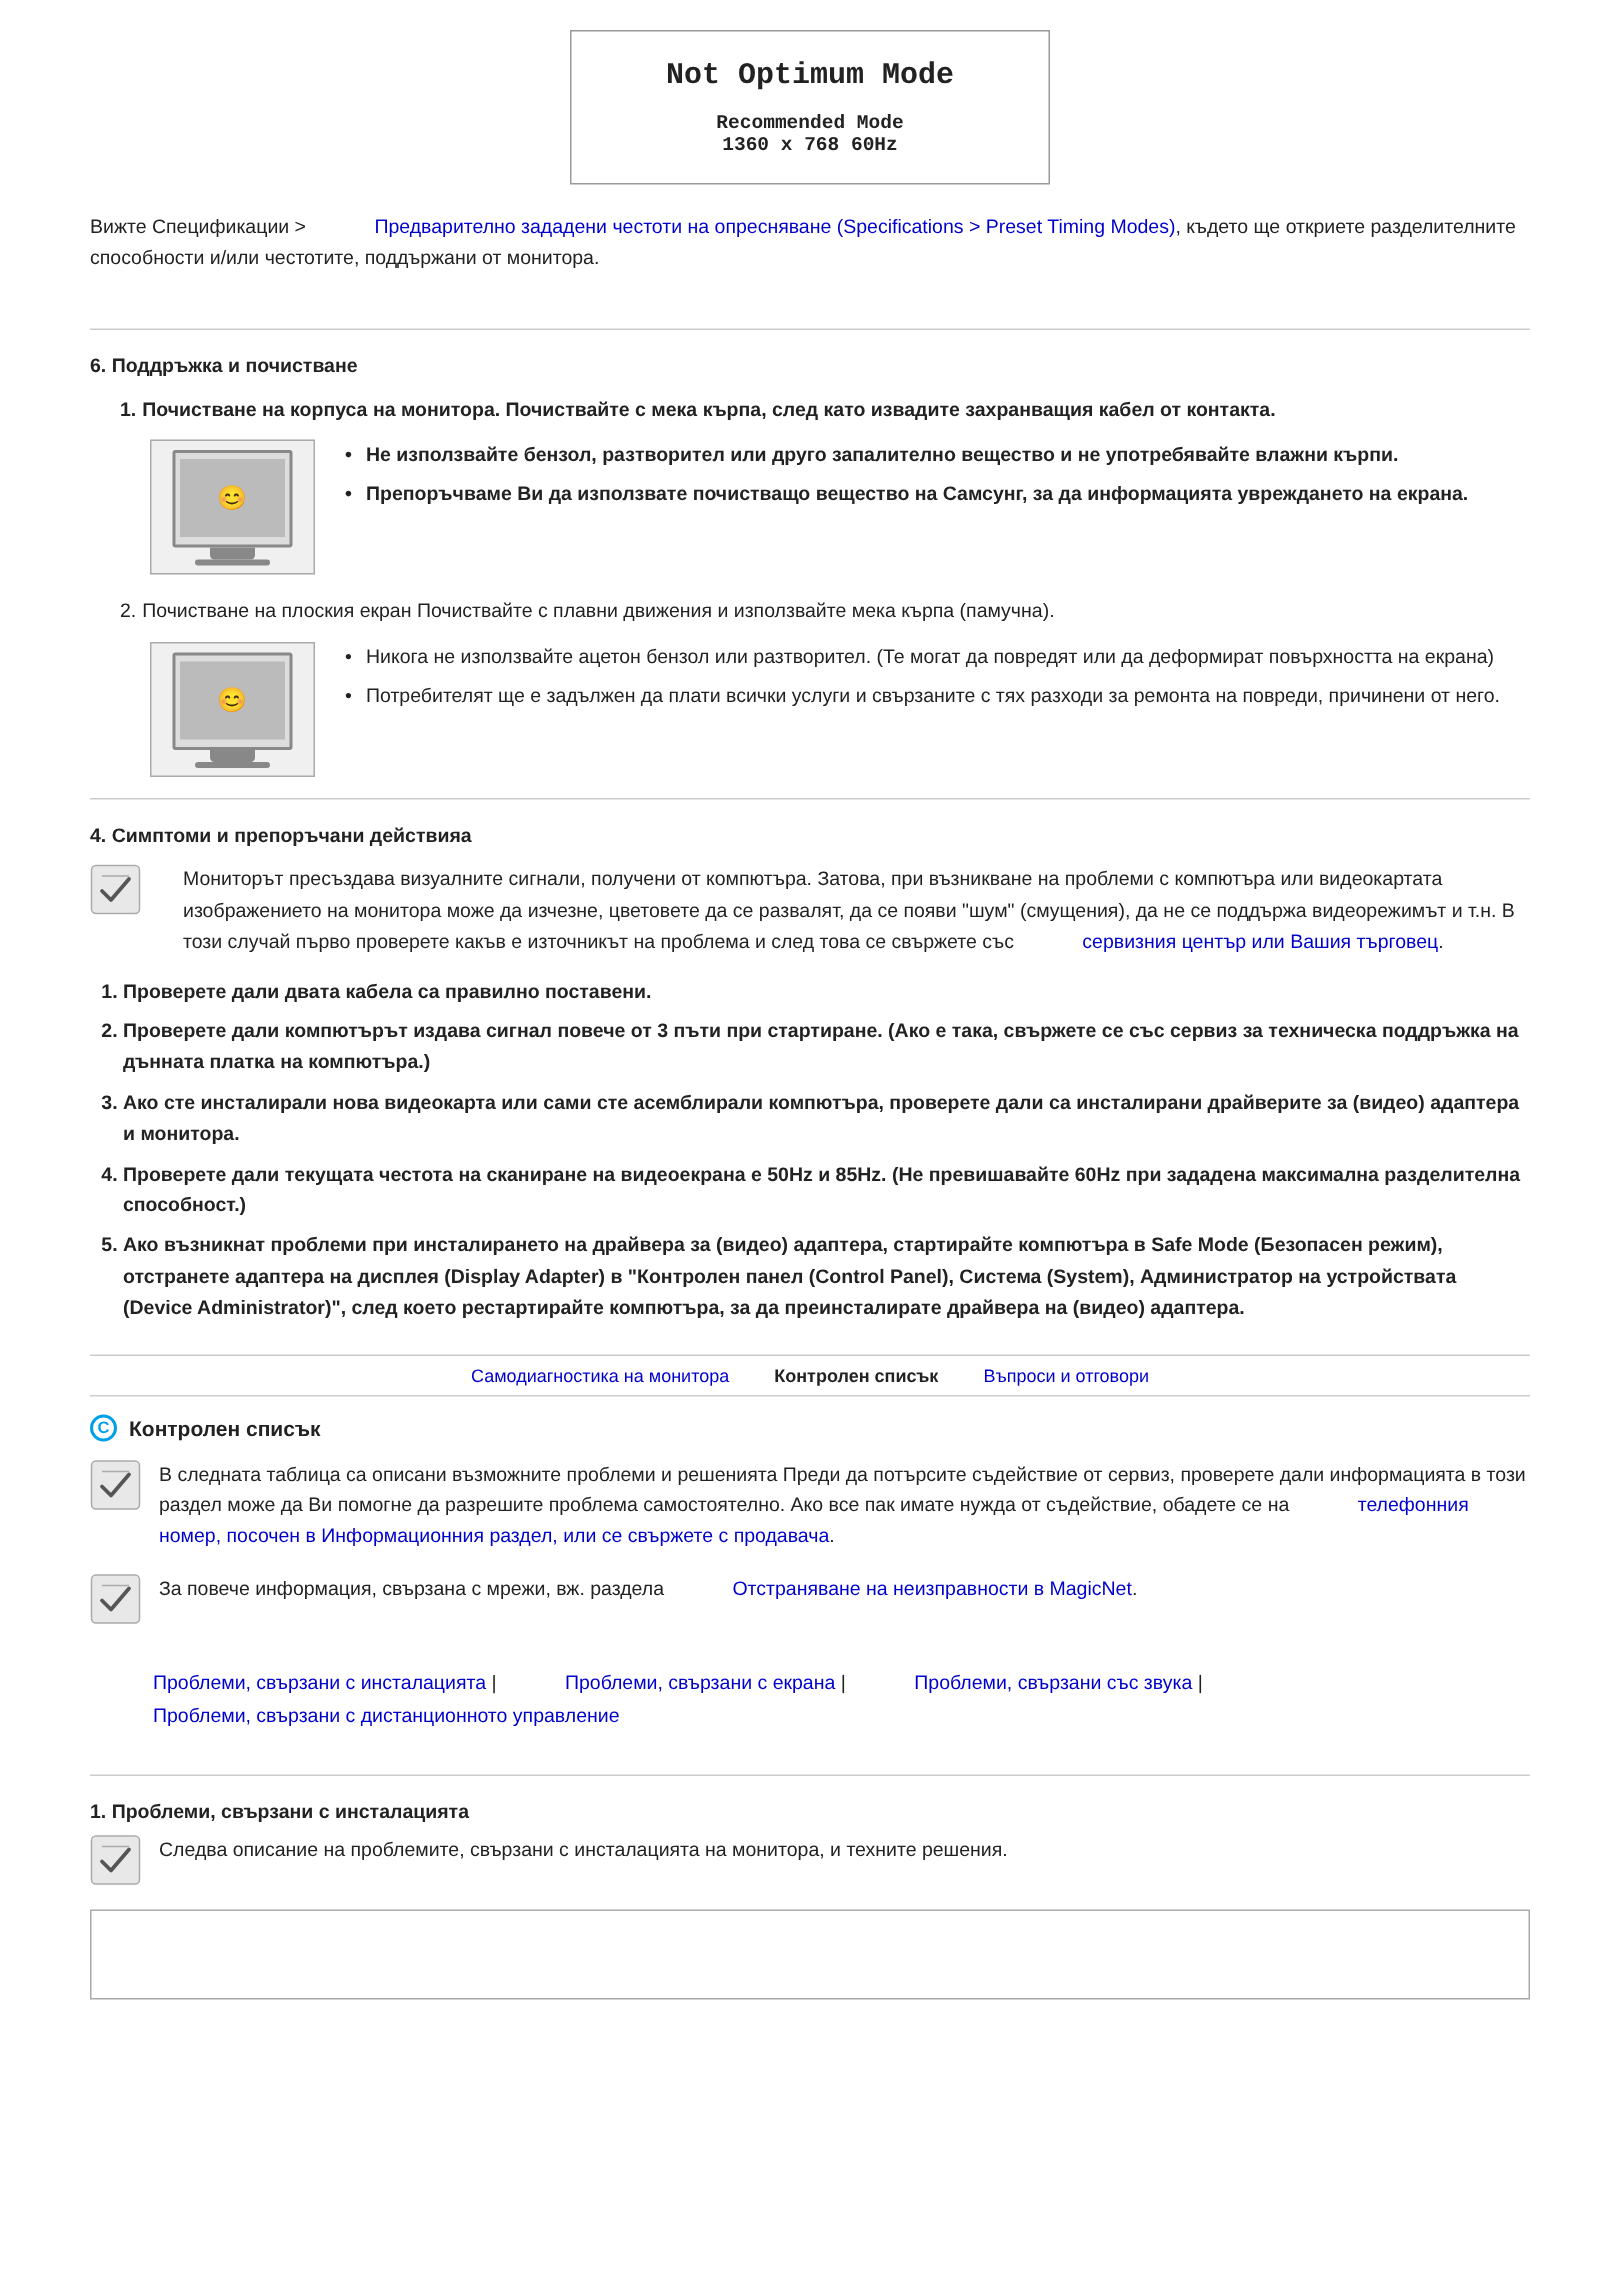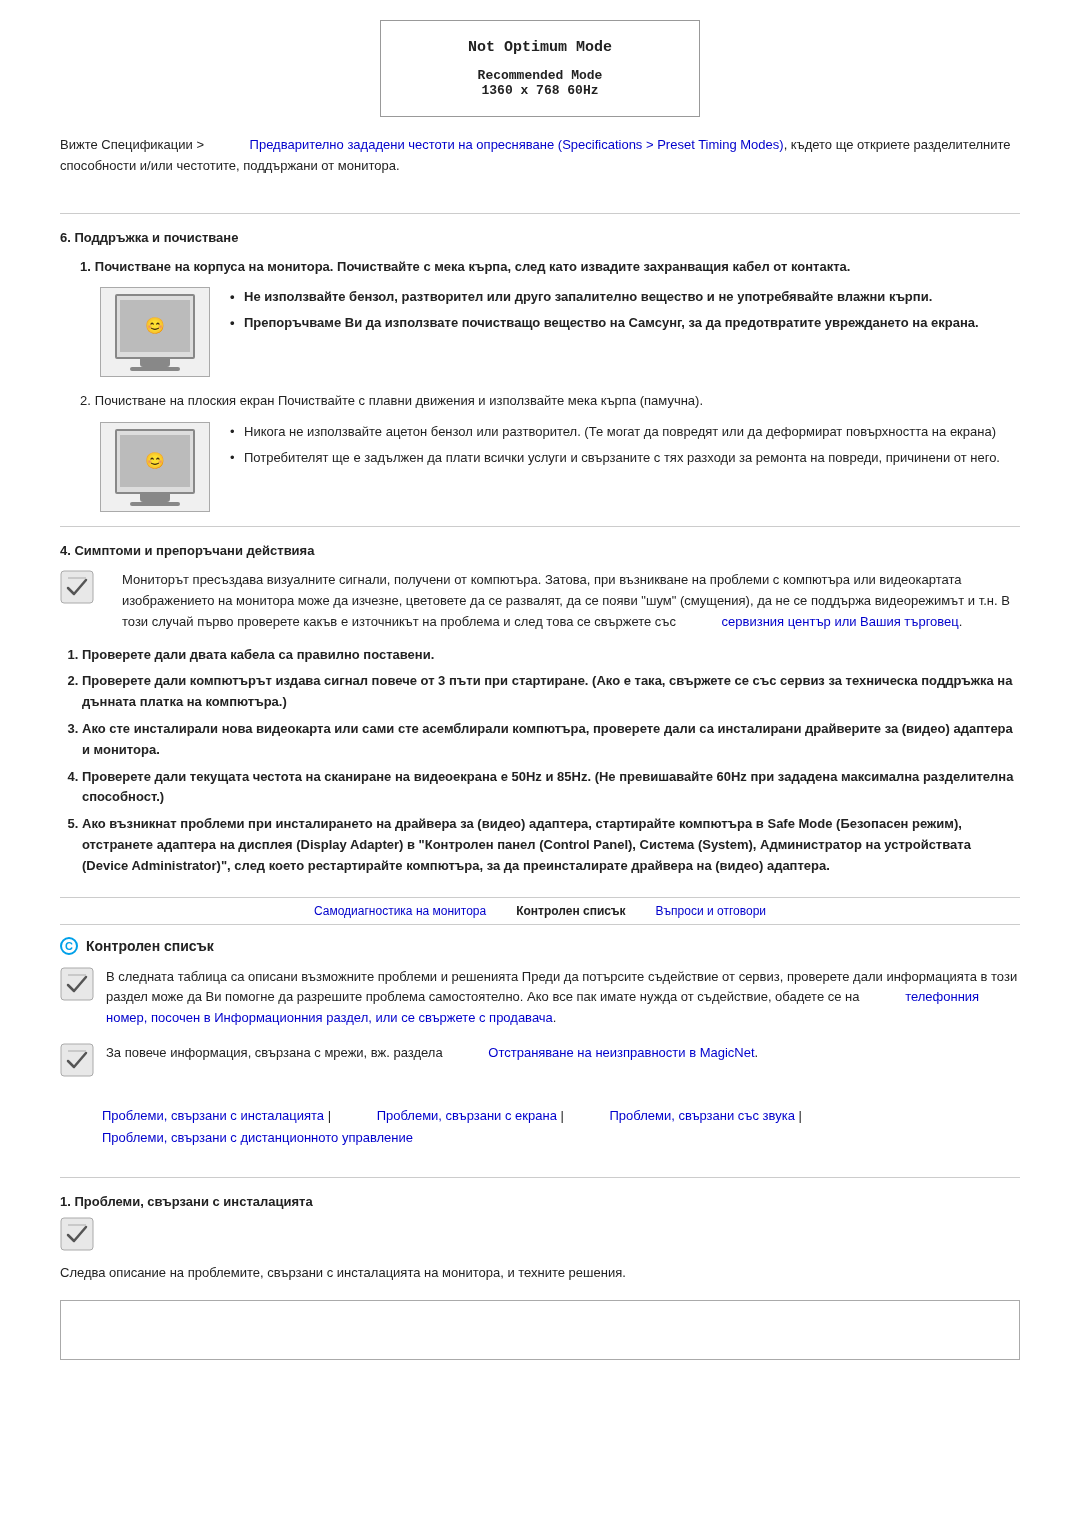--- a/index.html
+++ b/index.html
@@ -25,21 +25,21 @@
     }
     .monitor-warning-box {
       border: 1px solid #999;
       padding: 18px 60px;
       text-align: center;
       min-width: 320px;
     }
     .monitor-warning-title {
       font-family: 'Courier New', monospace;
       font-weight: bold;
-      font-size: 15px;
+      font-size: 20px;
       margin-bottom: 12px;
     }
     .monitor-recommended {
       font-family: 'Courier New', monospace;
       font-weight: bold;
       font-size: 13px;
     }
 
     
     .intro-text {
@@ -211,21 +211,20 @@
       font-weight: bold;
       font-size: 13px;
       margin: 14px 0 8px 0;
     }
 
     .sub-info-block {
       display: flex;
       gap: 12px;
       margin-bottom: 14px;
       align-items: flex-start;
-      flex-direction: column;
     }
 
     
     .bottom-box {
       border: 1px solid #aaa;
       margin-top: 16px;
       padding: 16px;
       min-height: 60px;
     }
   </style>
@@ -264,21 +263,21 @@
               <div class="monitor-screen">
                 <span class="monitor-face">😊</span>
               </div>
             </div>
             <div class="monitor-img-stand"></div>
             <div class="monitor-img-base"></div>
           </div>
         </div>
         <ul class="bullet-list">
           <li>Не използвайте бензол, разтворител или друго запалително вещество и не употребявайте влажни кърпи.</li>
-          <li>Препоръчваме Ви да използвате почистващо вещество на Самсунг, за да предотвратите увреждането на екрана.</li>
+          <li>Препоръчваме Ви да използвате почистващо вещество на Самсунг, за да информацията увреждането на екрана.</li>
         </ul>
       </div>
     </div>
 
     <div style="margin-bottom:14px; padding-left:20px;">
       <div style="margin-bottom:10px; line-height:1.6;">
         <span style="margin-right:4px;">2.</span><span>Почистване на плоския екран Почиствайте с плавни движения и използвайте мека кърпа (памучна).</span>
       </div>
       <div class="content-with-image">
         <div class="monitor-img-placeholder">

